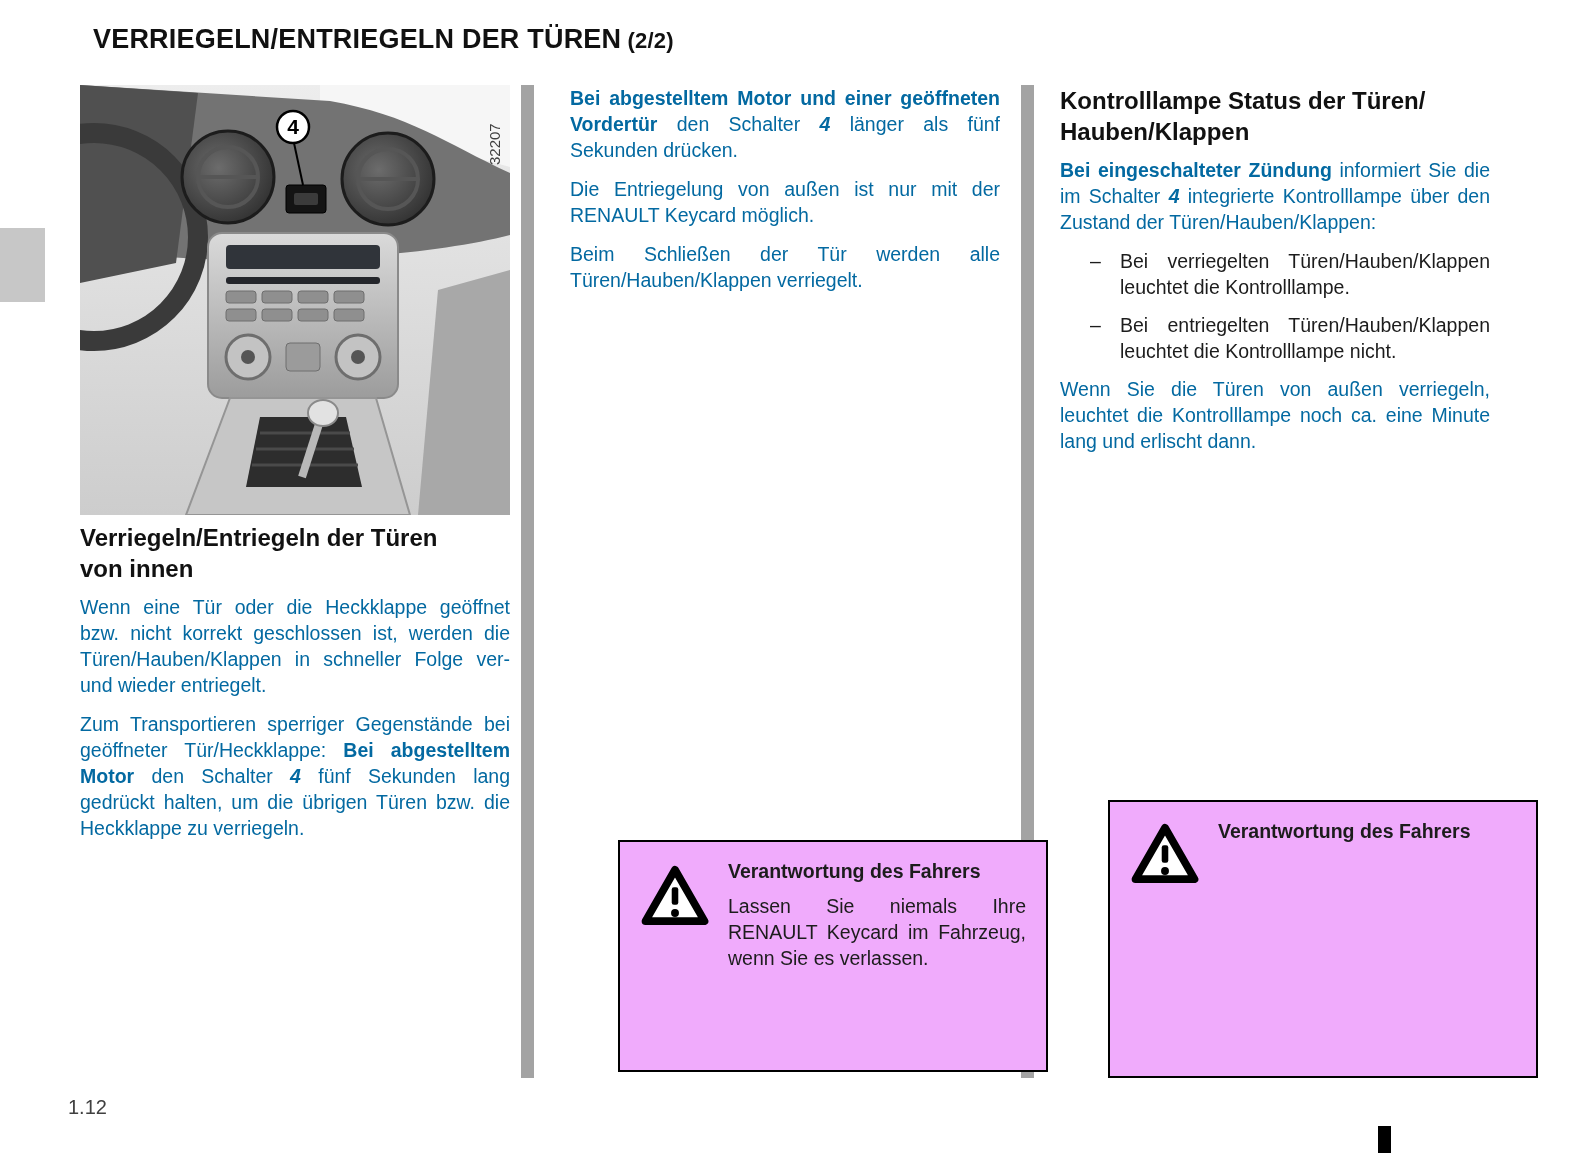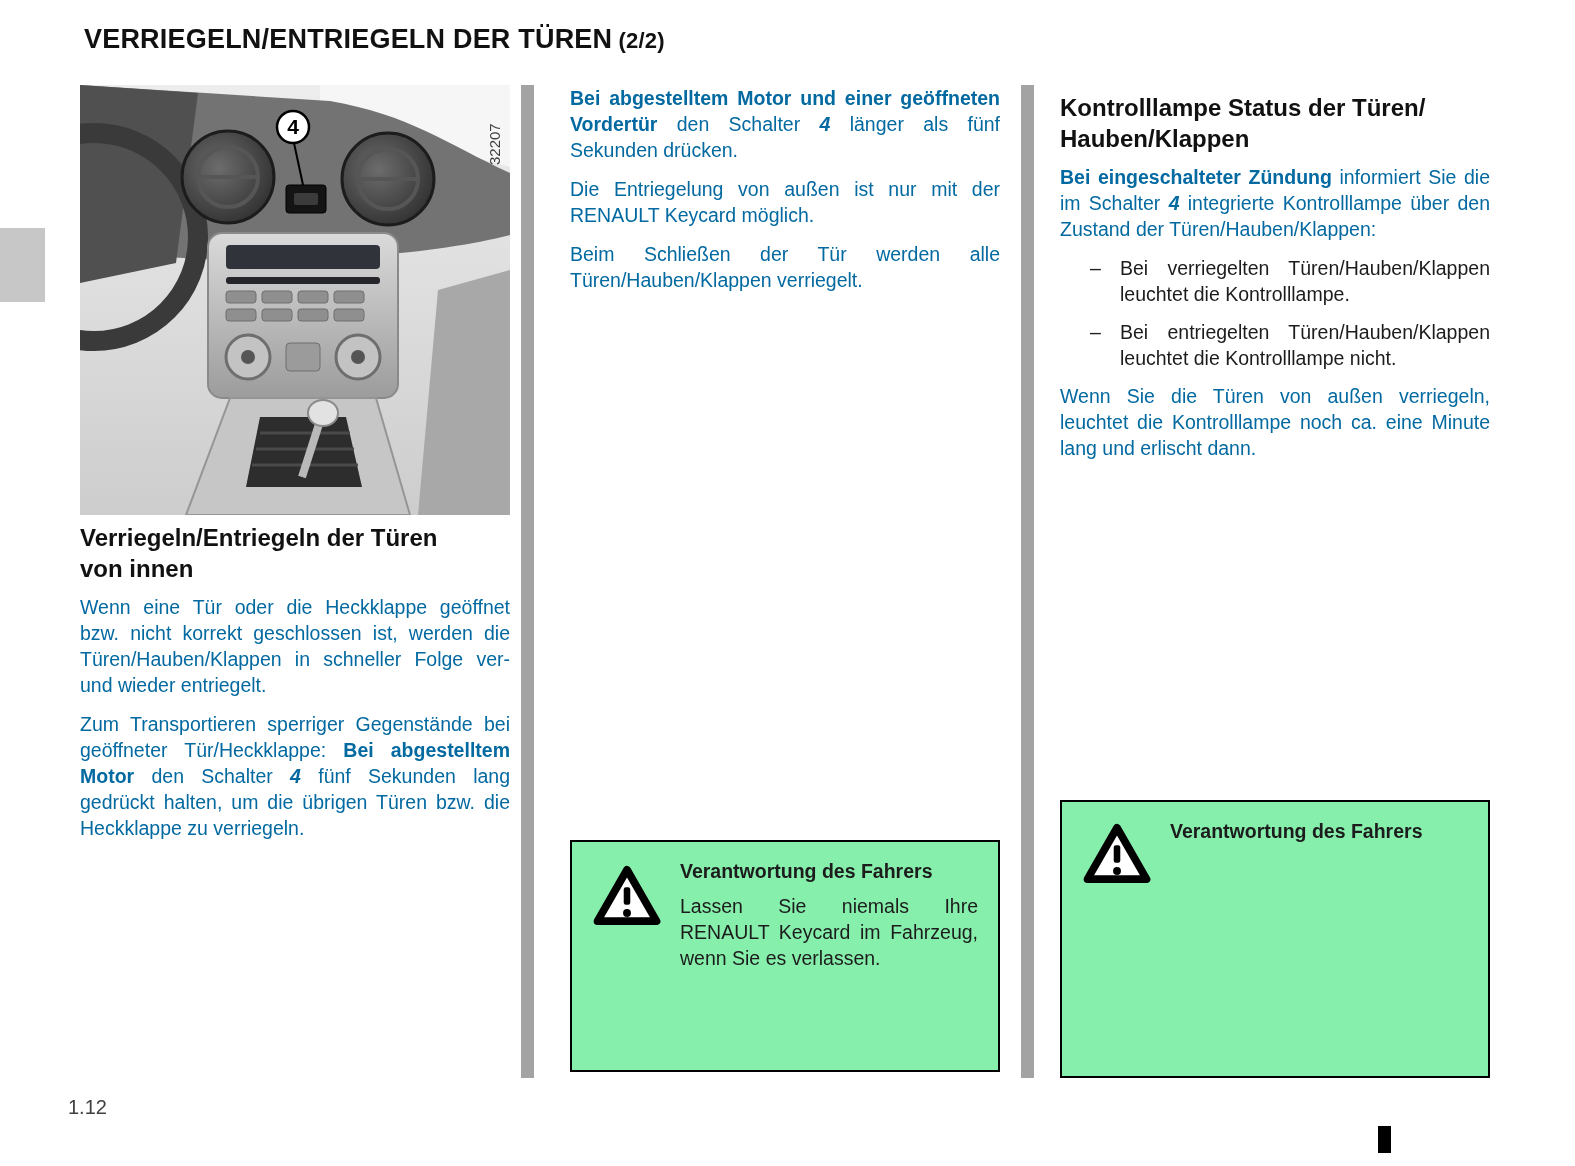--- a/index.html
+++ b/index.html
@@ -2,57 +2,57 @@
 <html><head>
 <meta charset="utf-8">
 <style>
   * { margin:0; padding:0; box-sizing:border-box; }
   html,body { background:#ffffff; }
   body {
     width:1575px; height:1166px; position:relative; overflow:hidden;
     font-family:"Liberation Sans", sans-serif; color:#1c1c1c;
   }
   .title {
-    position:absolute; left:84px; top:24px;
+    position:absolute; left:93px; top:24px;
     font-size:27px; font-weight:bold; letter-spacing:0.2px; color:#111;
   }
   .title-suffix { font-size:22px; }
   .edge-tab {
     position:absolute; left:0; top:228px; width:45px; height:74px;
     background:#c7c7c7;
   }
   .divider {
     position:absolute; top:85px; width:13px; height:993px; background:#a3a3a3;
   }
   .divider-1 { left:521px; }
   .divider-2 { left:1021px; }
   .figure {
     position:absolute; left:80px; top:85px; width:430px; height:430px;
     background:#e9e9e9;
   }
   .col { position:absolute; width:430px; }
   .col-left  { left:80px;  top:522px; }
   .col-mid   { left:570px; top:85px;  }
-  .col-right { left:1060px; top:92px; }
+  .col-right { left:1060px; top:85px; }
   .heading {
     font-size:24px; font-weight:bold; line-height:31px; color:#111;
     white-space:pre-line; margin-bottom:10px;
   }
   .body-text {
     font-size:19.5px; line-height:26px; text-align:justify; margin-bottom:13px;
     color:#0369a1;
   }
   .subnote { text-align:left; margin-bottom:16px; }
   .num { font-weight:bold; font-style:italic; }
   b { font-weight:bold; }
   .bullet { display:flex; padding-left:30px; margin-bottom:12px; }
   .bullet .dash { width:30px; flex:0 0 30px; font-size:19.5px; line-height:26px; }
   .bullet .btext { flex:1; font-size:19.5px; line-height:26px; text-align:justify; }
   .warning-box {
-    position:absolute; border:2px solid #000; background:#86efac; padding:18px 20px;
+    position:absolute; border:2px solid #000; background:#f0abfc; padding:18px 20px;margin-left:48px;
   }
   .warning-box.mid { left:570px; top:840px; width:430px; height:232px; display:flex; }
   .warning-box.right { left:1060px; top:800px; width:430px; height:278px; }
   .warn-icon-col { flex:0 0 88px; padding-top:4px; }
   .warn-icon { width:70px; height:64px; display:block; }
   .warn-title { font-size:19.5px; font-weight:bold; margin-bottom:10px; }
   .warn-body { font-size:19.5px; line-height:26px; text-align:justify; }
   .float-icon { float:left; width:70px; height:64px; margin:2px 18px 8px 0; }
   .page-number { position:absolute; left:68px; top:1096px; font-size:20px; color:#404040; }
   .corner-marker { position:absolute; left:1378px; top:1126px; width:13px; height:27px; background:#000; }

